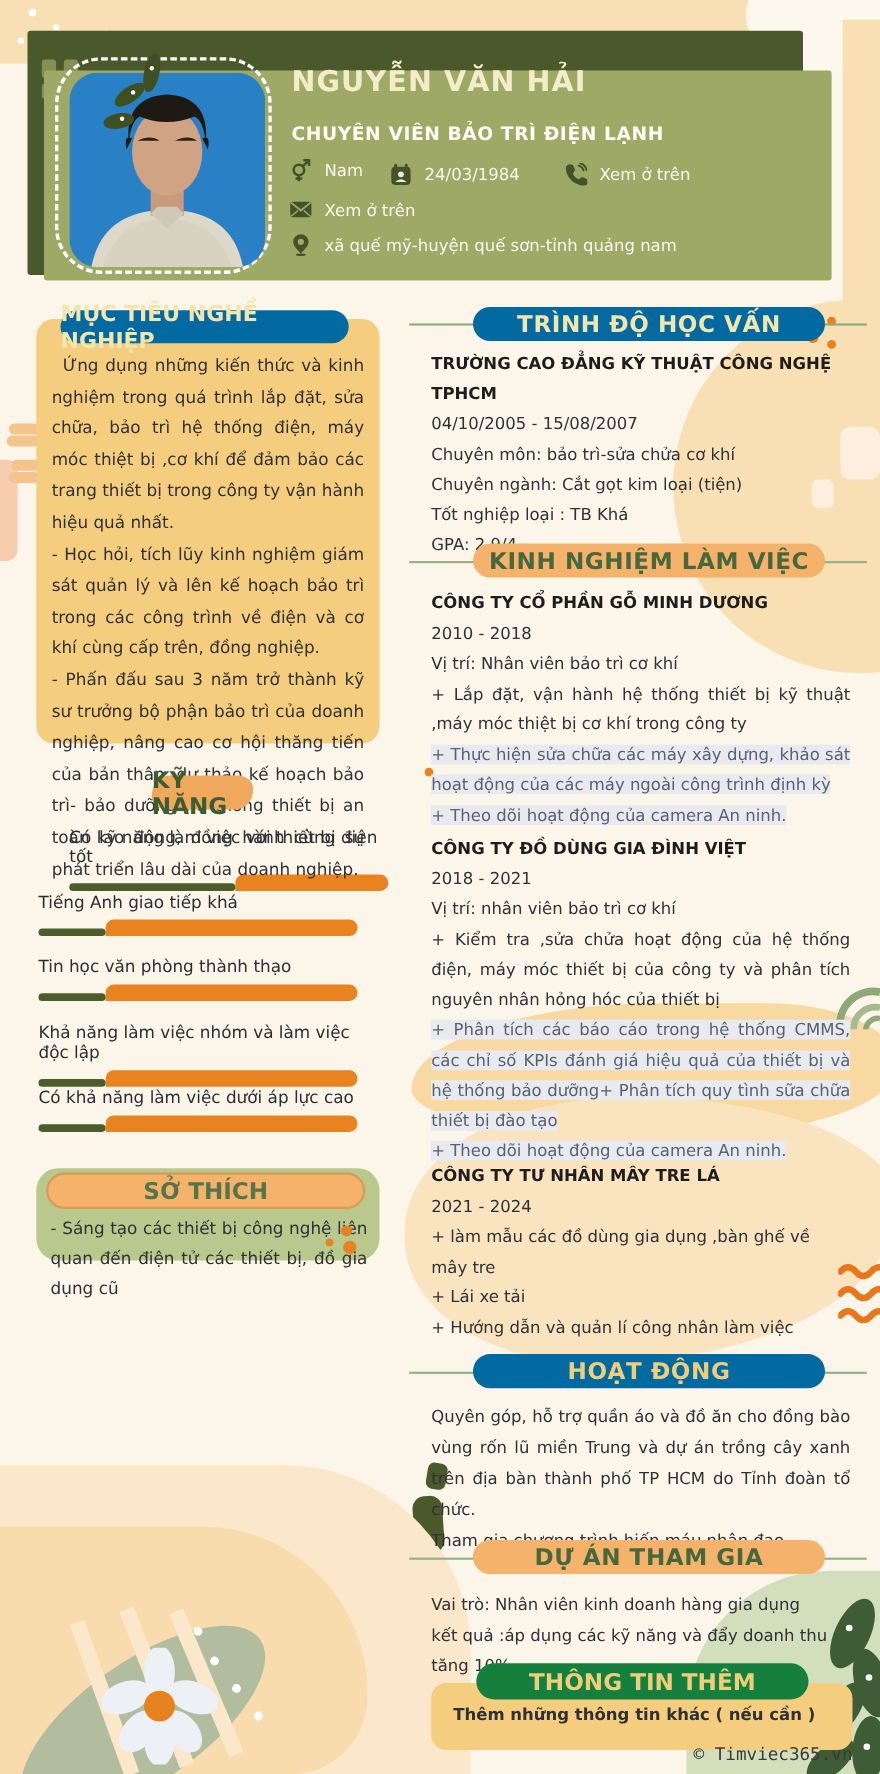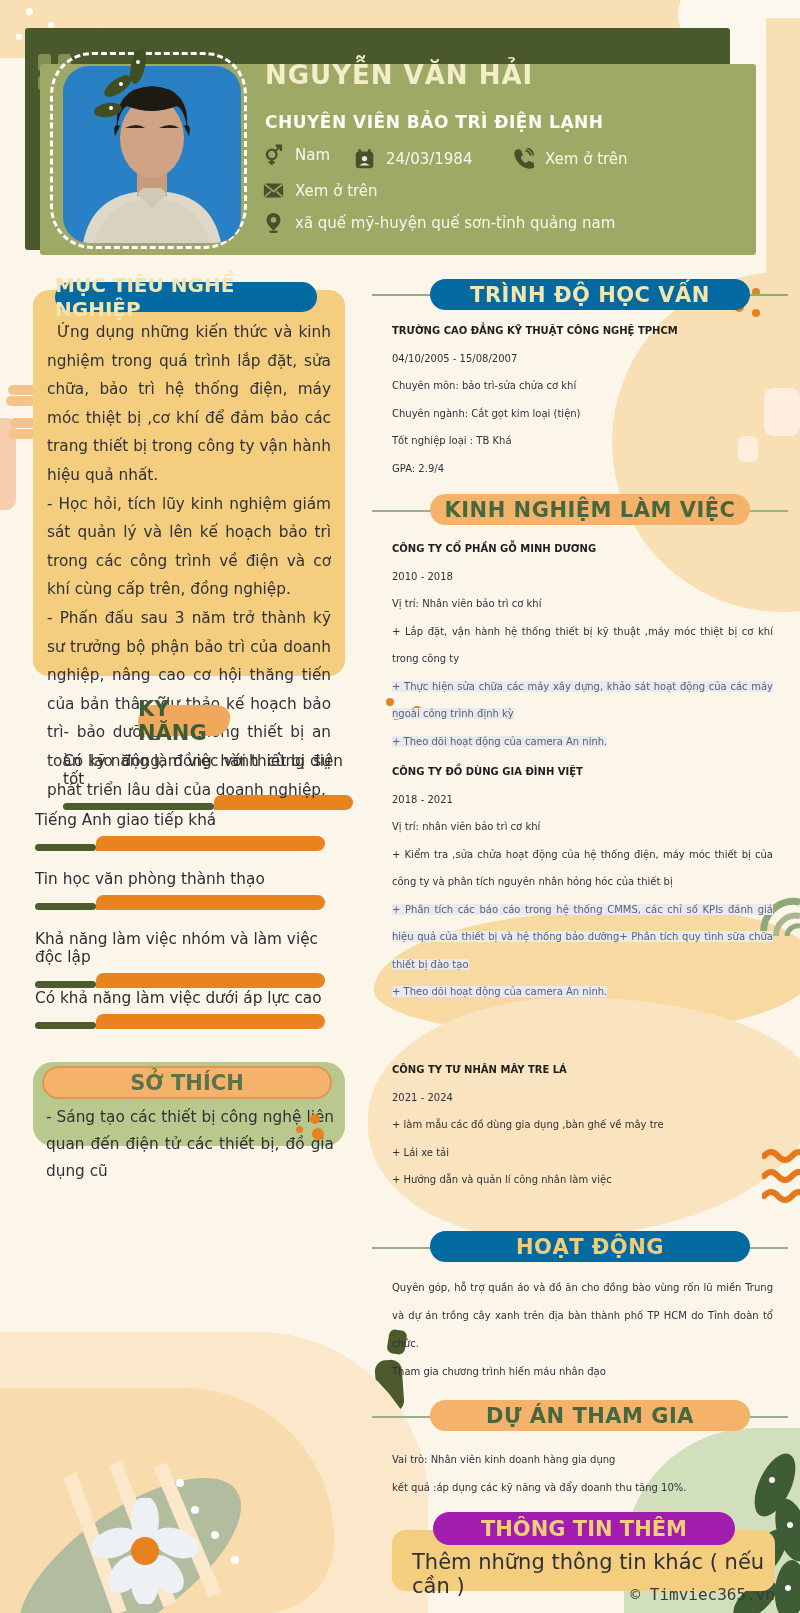--- a/index.html
+++ b/index.html
@@ -40,21 +40,21 @@
   .contact{position:absolute;z-index:4;display:flex;align-items:center;gap:11px;
            color:#f7f7ef;font-size:15px;}
   .cicon{width:21px;height:21px;flex:0 0 auto;}
   
   .pill{position:absolute;display:flex;align-items:center;justify-content:center;
         border-radius:20px;font-weight:bold;z-index:3;}
   .pill-green{background:#0369a1;color:#f2e5ad;}
   .pill-orange{background:#f5b26b;color:#47683f;}
   .hline{position:absolute;height:2px;background:#8fae77;z-index:2;}
   .box{position:absolute;z-index:2;border-radius:16px;}
-  .body-txt{color:#2f3136;font-size:10px;}
+  .body-txt{color:#2f3136;font-size:15px;}
   
   .obj-box{left:33px;top:290px;width:312px;height:386px;background:#f5cd7e;}
   .obj-text{position:absolute;left:47px;top:318px;width:284px;z-index:3;}
   .obj-text p{margin:0;text-align:justify;line-height:28.6px;font-size:15.3px;color:#2f3136;}
   .skills-title{left:138px;top:705px;width:92px;height:31px;background:#f0a85c;color:#3e5d33;
         font-size:21px;border-radius:16px 14px 16px 14px / 18px 12px 18px 12px;}
   .skill{position:absolute;left:35px;width:290px;z-index:2;}
   .skill-label{font-size:15.3px;color:#2b2d31;margin-bottom:7px;}
   .skill-bar{position:relative;height:15px;}
   .bar-orange{position:absolute;right:0;bottom:0;height:15px;background:#e8831f;
@@ -65,22 +65,22 @@
               color:#57754a;font-size:21px;border-radius:22px;box-sizing:border-box;}
   .hobby-text{position:absolute;left:46px;top:1104px;width:288px;z-index:3;
               font-size:15.3px;color:#2f3136;line-height:27px;text-align:justify;}
   .sec-pill{width:320px;height:31px;font-size:21px;letter-spacing:.5px;}
   .edu-block,.job,.act-block,.proj-block{position:absolute;left:392px;width:381px;z-index:3;}
   .edu-block p,.job p,.act-block p,.proj-block p{margin:0;line-height:27.5px;}
   .b{font-weight:bold;color:#1d1d1b;}
   .just{text-align:justify;}
   .hl{background:#e9e9f0;color:#59616e;}
   .info-box{left:392px;top:1530px;width:383px;height:61px;background:#f5cd7e;border-radius:14px;}
-  .info-pill{left:433px;top:1512px;width:302px;height:33px;background:#a21caf;color:#efce7b;font-size:21px;}
-  .info-text{position:absolute;left:412px;top:1550px;z-index:3;font-size:21px;font-weight:normal;color:#2f3136;}
+  .info-pill{left:433px;top:1512px;width:302px;height:33px;background:#15803d;color:#efce7b;font-size:21px;}
+  .info-text{position:absolute;left:412px;top:1550px;z-index:3;font-size:15px;font-weight:bold;color:#2f3136;}
   .footer{position:absolute;right:25px;top:1585px;z-index:3;
           font-family:"DejaVu Sans Mono","Liberation Mono",monospace;font-size:16px;color:#3b3b33;}
 </style>
 </head>
 <body>
 
 <div class="deco topband"></div>
 <div class="deco topleft-peach"></div>
 <div class="wdot" style="left:26px;top:8px;width:7px;height:7px;z-index:1;"></div>
 <div class="wdot" style="left:48px;top:22px;width:6px;height:6px;z-index:1;"></div>

